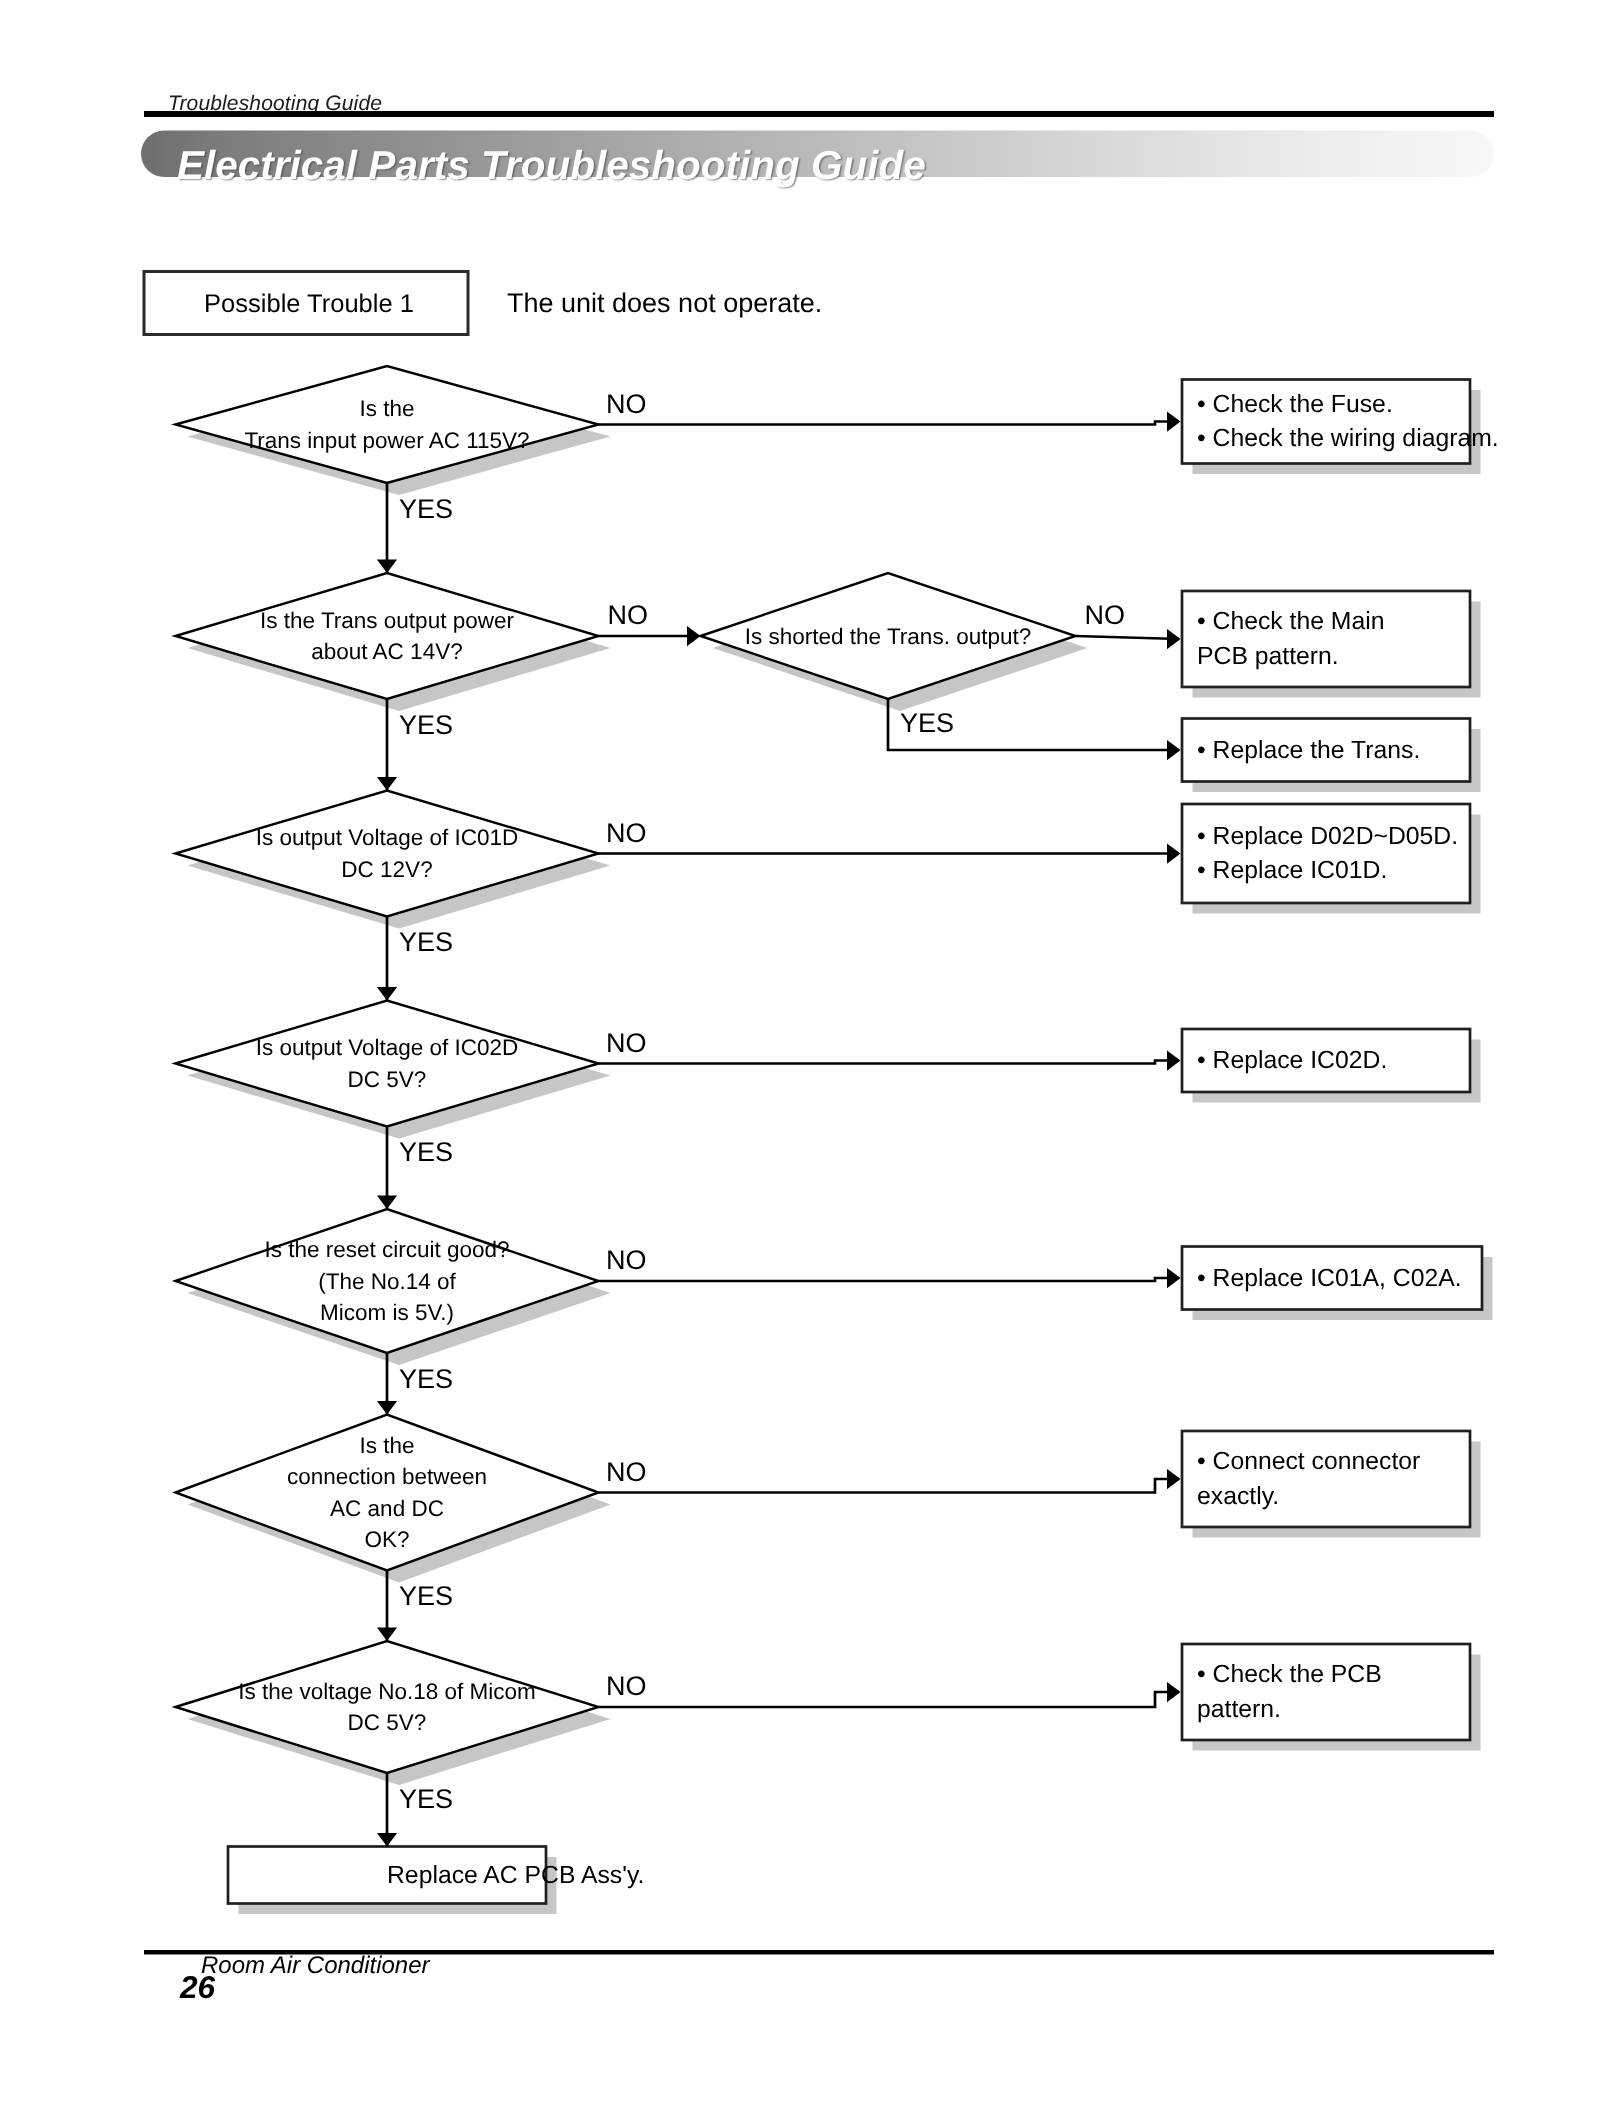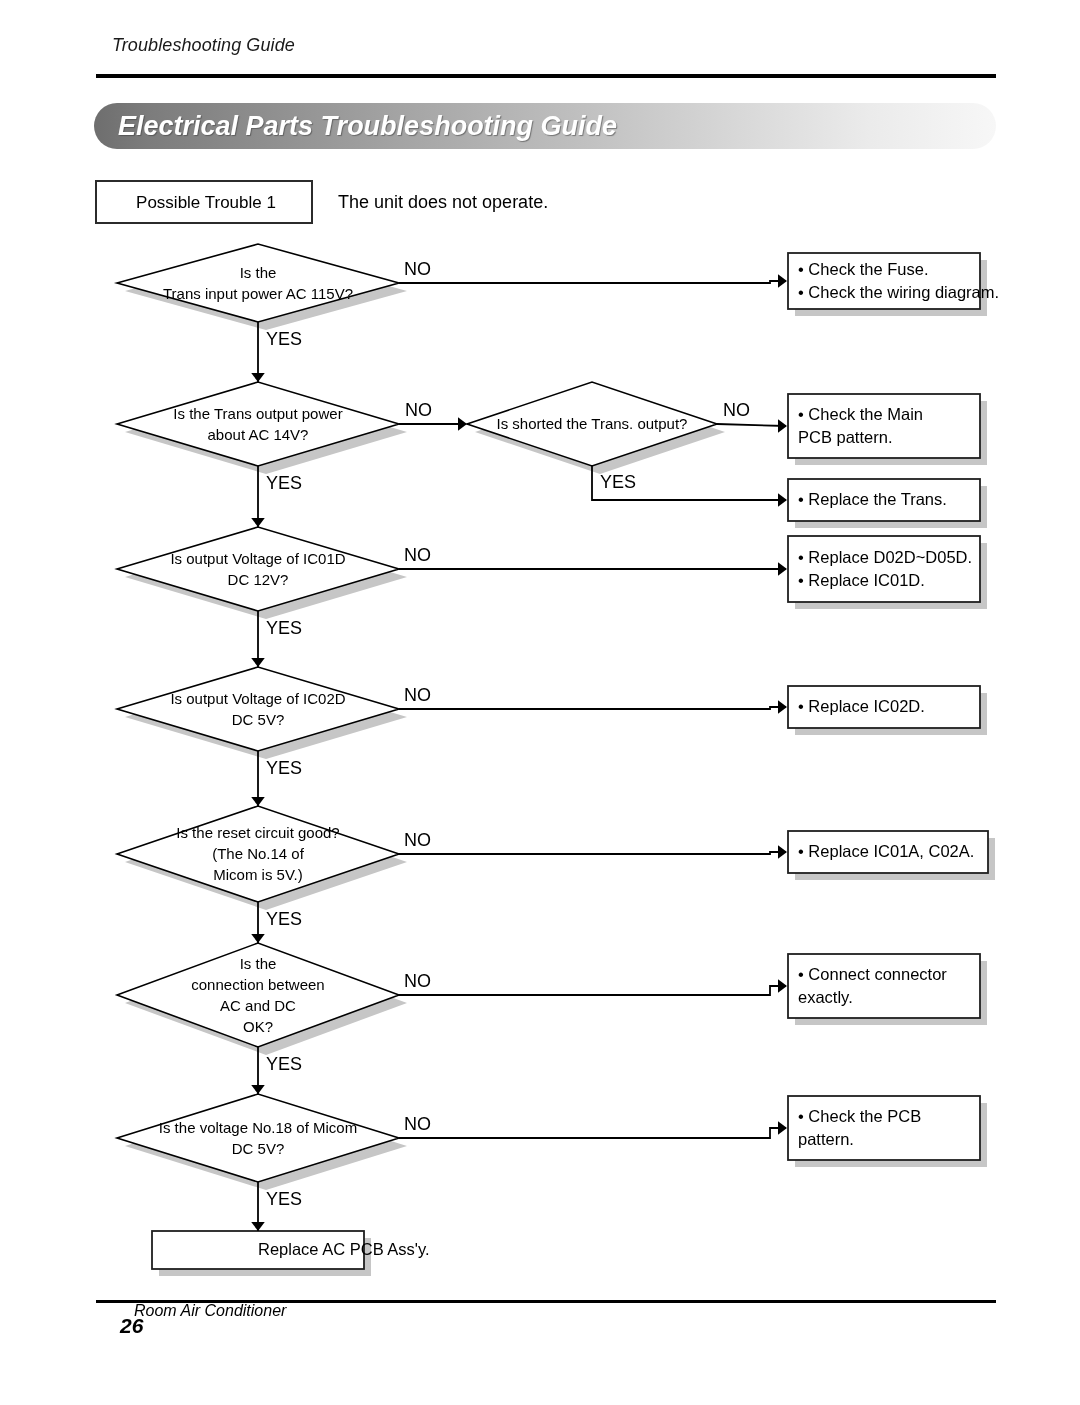--- a/index.html
+++ b/index.html
@@ -19,43 +19,43 @@
   
   #page-header {
     position: absolute;
     left: 0; top: 0;
     width: 1080px;
     height: 90px;
   }
   #running-head {
     position: absolute;
     left: 112px;
-    top: 35px;
-    font-size: 18px;
+    top: 60px;
+    font-size: 14px;
     font-style: italic;
     letter-spacing: 0.1px;
     color: #1a1a1a;
     white-space: nowrap;
   }
   #header-rule {
     position: absolute;
     left: 96px;
     top: 74px;
     width: 900px;
     height: 4px;
     background: #000000;
   }
 
   
   #title-banner {
     position: absolute;
     left: 94px;
-    top: 103px;
+    top: 87px;
     width: 902px;
-    height: 46px;
+    height: 31px;
     border-radius: 23px;
     background: linear-gradient(to right,
                 #6e6e6e 0%, #7c7c7c 6%, #8d8d8d 18%,
                 #a4a4a4 34%, #bdbdbd 52%, #d6d6d6 70%,
                 #ebebeb 86%, #f7f7f7 100%);
   }
   #title-banner-text {
     position: absolute;
     left: 24px;
     top: 8px;

